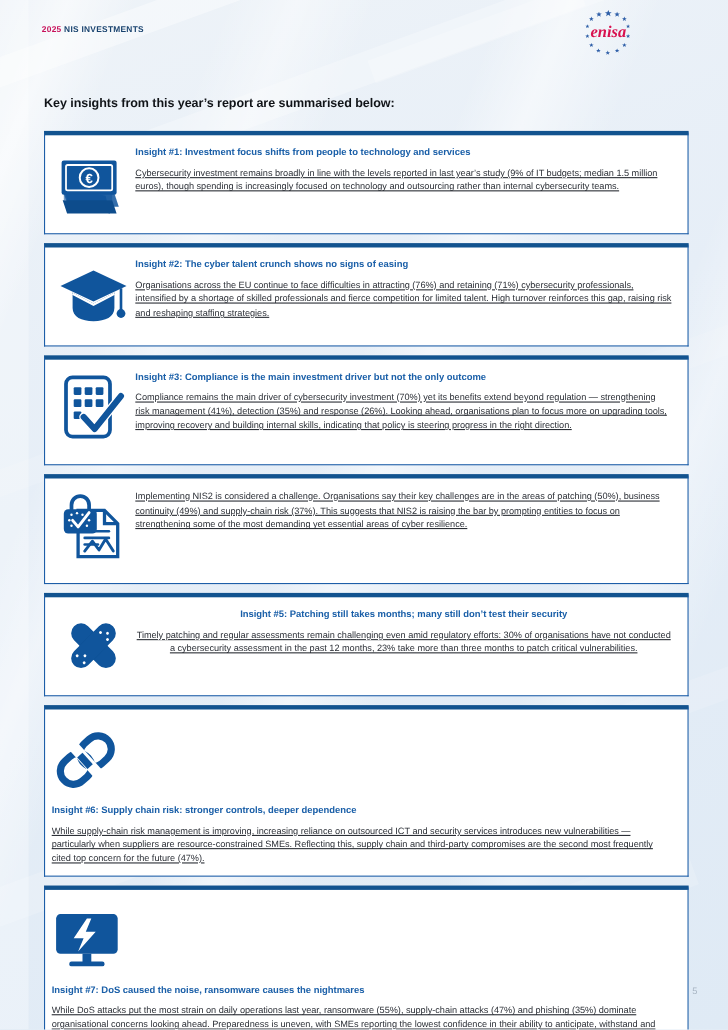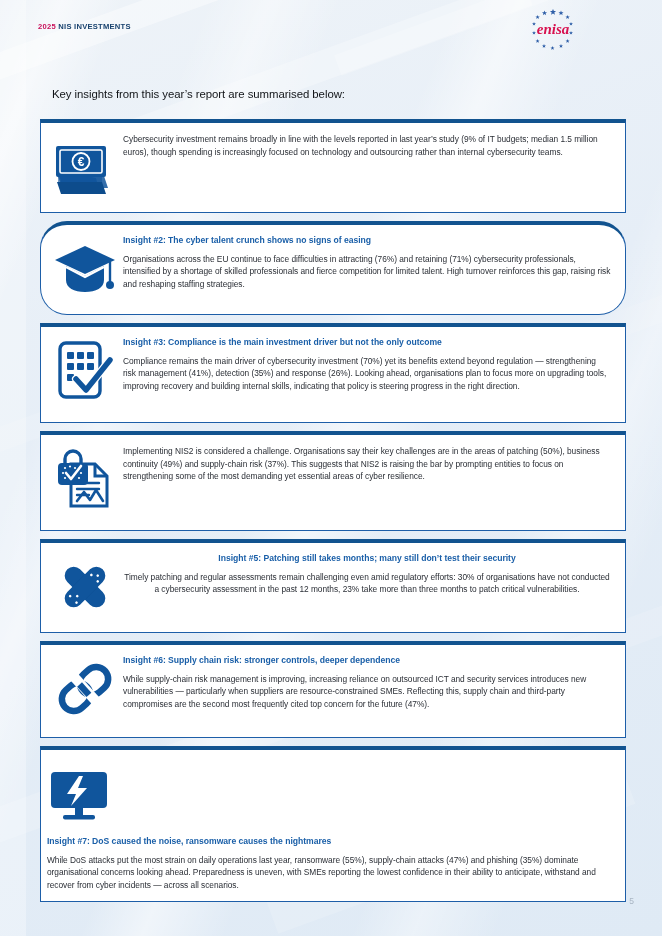--- a/index.html
+++ b/index.html
@@ -77,23 +77,23 @@
 
   .enisa-logo {
     position: absolute;
     right: 18px; top: 6px;
     width: 74px; height: 48px;
   }
 
   
   .intro {
     position: absolute;
-    left: 52px; top: 88px;
+    left: 40px; top: 88px;
     font-size: 11.4px;
-    font-weight: normal;
+    font-weight: bold;
     color: #111418;
     letter-spacing: -0.05px;
   }
 
   
   .cards {
     position: absolute;
     left: 40px;
     top: 119px;
     width: 586px;
@@ -127,29 +127,30 @@
     color: #1a5fa8;
     line-height: 1.25;
     margin-bottom: 7px;
     letter-spacing: -0.02px;
   }
   .card-text {
     font-size: 8.35px;
     color: #2b2f36;
     line-height: 1.52;
     letter-spacing: -0.03px;
+    text-decoration: underline;
   }
 
   
   .card.c1 { min-height: 88px; }
-  .card.c2 { min-height: 88px; border-radius: 27px; }
+  .card.c2 { min-height: 88px; }
   .card.c3 { min-height: 100px; }
   .card.c4 { min-height: 100px; }
   .card.c5 { min-height: 88px; text-align: center; }
-  .card.c6 { min-height: 97px; }
+  .card.c6 { min-height: 97px; flex-direction: column; }
   .card.c7 { min-height: 97px; flex-direction: column; }
 
   
   .page-number {
     position: absolute;
     right: 28px; bottom: 30px;
     font-size: 8.5px;
     color: #a9b6c4;
   }
 </style>
@@ -209,20 +210,21 @@
         </g>
         <rect x="4" y="10" width="50" height="31" rx="2" fill="#10559c"></rect>
         <rect x="8" y="14" width="42" height="23" rx="1.5" fill="none" stroke="#ffffff" stroke-width="1.6"></rect>
         <circle cx="29" cy="25.5" r="8.5" fill="none" stroke="#ffffff" stroke-width="1.8"></circle>
         <text x="29" y="30" text-anchor="middle" font-family="'Liberation Sans', sans-serif" font-size="12" font-weight="bold" fill="#ffffff">€</text>
         <path d="M6 40 L52 40 L56 52 L10 52 Z" fill="#10559c" opacity="0.85"></path>
         <path d="M5 46 L50 46 L54 58 L9 58 Z" fill="#0d4c8c"></path>
       </svg>
     </div>
     <div class="card-body">
+      <div class="card-title">Insight #1: Investment focus shifts from people to technology and services</div>
       <div class="card-text">Cybersecurity investment remains broadly in line with the levels reported in last year’s study (9% of IT budgets; median 1.5 million euros), though spending is increasingly focused on technology and outsourcing rather than internal cybersecurity teams.</div>
     </div>
   </div>
 
   <div class="card c2">
     <div class="card-icon">
       <svg width="66" height="58" viewBox="0 0 66 58">
         <path d="M33 6 L63 20 L33 34 L3 20 Z" fill="#10559c"></path>
         <path d="M14 26 L14 40 C14 48 22 52 33 52 C44 52 52 48 52 40 L52 26 L33 36 Z" fill="#10559c"></path>
         <path d="M14 27 L33 37 L52 27" fill="none" stroke="#ffffff" stroke-width="2.2"></path>

